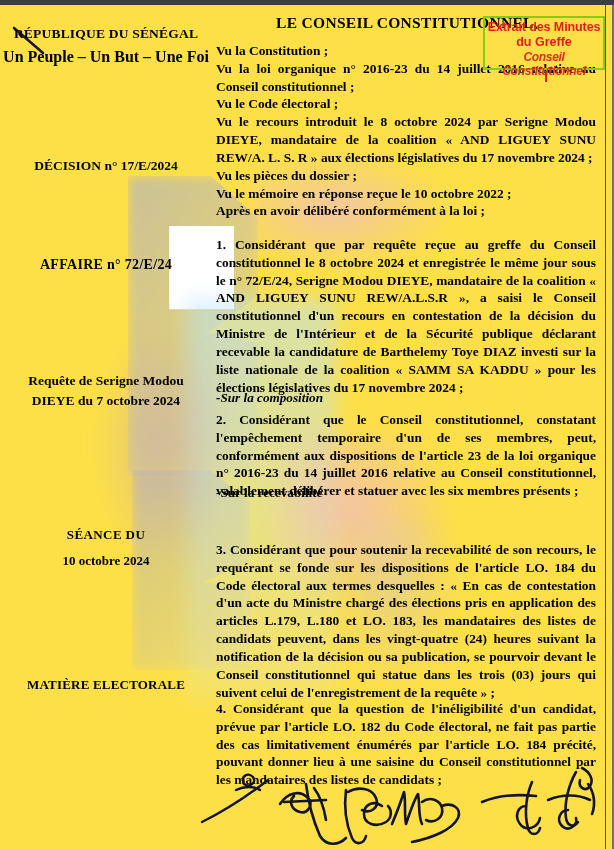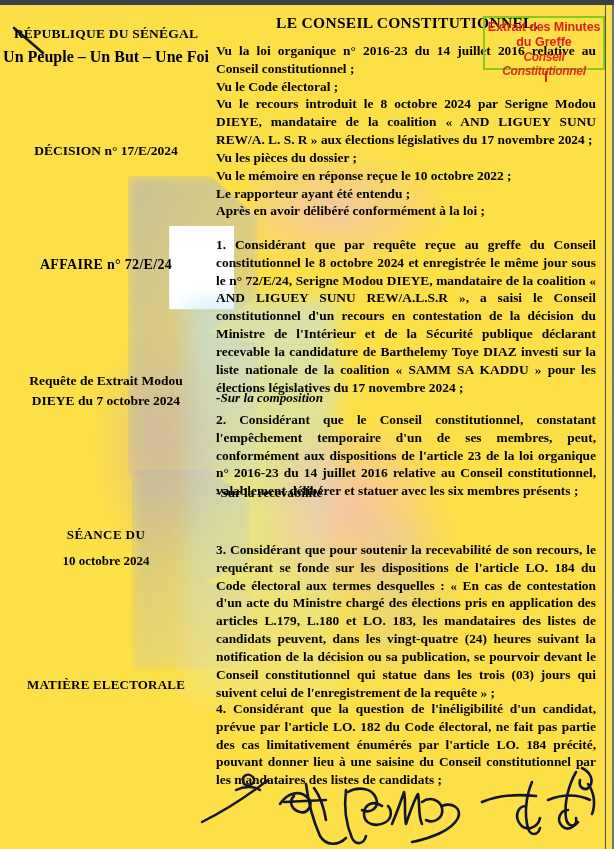--- a/index.html
+++ b/index.html
@@ -103,21 +103,21 @@
   .leftcol { position: absolute; left: 0; top: 0; width: 212px; }
   .lc-item {
     position: absolute;
     width: 212px;
     text-align: center;
     font-weight: bold;
     line-height: 1.45;
   }
   .lc-republique { top: 24px;  font-size: 13.5px; letter-spacing: .2px; }
   .lc-devise     { top: 45px;  font-size: 16px; }
-  .lc-decision   { top: 141px; font-size: 13.5px; }
+  .lc-decision   { top: 156px; font-size: 13.5px; }
   .lc-affaire    { top: 255px; font-size: 14px; letter-spacing: .3px; }
   .lc-requete    { top: 371px; font-size: 13.5px; }
   .lc-seance     { top: 526px; font-size: 13px; letter-spacing: .4px; }
   .lc-seance-date{ top: 552px; font-size: 13px; font-weight: bold; }
   .lc-matiere    { top: 676px; font-size: 13px; letter-spacing: .2px; }
 
   
   .maincol {
     position: absolute;
     left: 216px; top: 0;
@@ -216,39 +216,39 @@
   <svg class="corner-slash" viewBox="0 0 34 30">
     <line x1="2" y1="2" x2="31" y2="27" stroke="#1a1a1a" stroke-width="2.6" stroke-linecap="round"></line>
   </svg>
 
   <div class="leftcol">
     <div class="lc-item lc-republique">RÉPUBLIQUE DU SÉNÉGAL</div>
     <div class="lc-item lc-devise">Un Peuple – Un But – Une Foi</div>
     <div class="lc-item lc-decision">DÉCISION n° 17/E/2024</div>
     <div class="lc-item lc-affaire">AFFAIRE   n° 72/E/24</div>
     <div class="lc-item lc-requete">
-      <div>Requête de Extrait Modou</div>
+      <div>Requête de Serigne Modou</div>
       <div>DIEYE du 7 octobre 2024</div>
     </div>
     <div class="lc-item lc-seance">SÉANCE DU</div>
     <div class="lc-item lc-seance-date">10 octobre 2024</div>
     <div class="lc-item lc-matiere">MATIÈRE ELECTORALE</div>
   </div>
 
   <div class="maincol">
 
     <div class="doc-title">LE CONSEIL CONSTITUTIONNEL,</div>
 
     <div class="body-block vu-list">
+      <p class="nojust">Vu la Constitution ;</p>
       <p>Vu la loi organique n° 2016-23 du 14 juillet 2016 relative au Conseil constitutionnel ;</p>
       <p class="nojust">Vu le Code électoral ;</p>
       <p>Vu le recours introduit le 8 octobre 2024 par Serigne Modou DIEYE, mandataire de la coalition « AND LIGUEY SUNU REW/A. L. S. R » aux élections législatives du 17 novembre 2024 ;</p>
       <p class="nojust">Vu les pièces du dossier ;</p>
       <p class="nojust">Vu le mémoire en réponse reçue le 10 octobre 2022 ;</p>
-      <p class="nojust">Le rapporteur ayant été entendu ;</p>
       <p class="nojust">Après en avoir délibéré conformément à la loi ;</p>
     </div>
 
     <p class="body-block para p1">1. Considérant que par requête reçue au greffe du Conseil constitutionnel le 8 octobre 2024 et enregistrée le même jour sous le n° 72/E/24, Serigne Modou DIEYE, mandataire de la coalition « AND LIGUEY SUNU REW/A.L.S.R », a saisi le Conseil constitutionnel d'un recours en contestation de la décision du Ministre de l'Intérieur et de la Sécurité publique déclarant recevable la candidature de Barthelemy Toye DIAZ investi sur la liste nationale de la coalition « SAMM SA KADDU » pour les élections législatives du 17 novembre 2024 ;</p>
 
     <div class="body-block sec-compo">-Sur la composition</div>
 
     <p class="body-block para p2">2. Considérant que le Conseil constitutionnel, constatant l'empêchement temporaire d'un de ses membres, peut, conformément aux dispositions de l'article 23 de la loi organique n° 2016-23 du 14 juillet 2016 relative au Conseil constitutionnel, valablement délibérer et statuer avec les six membres présents ;</p>
 
     <div class="body-block sec-recev">-Sur la recevabilité</div>

